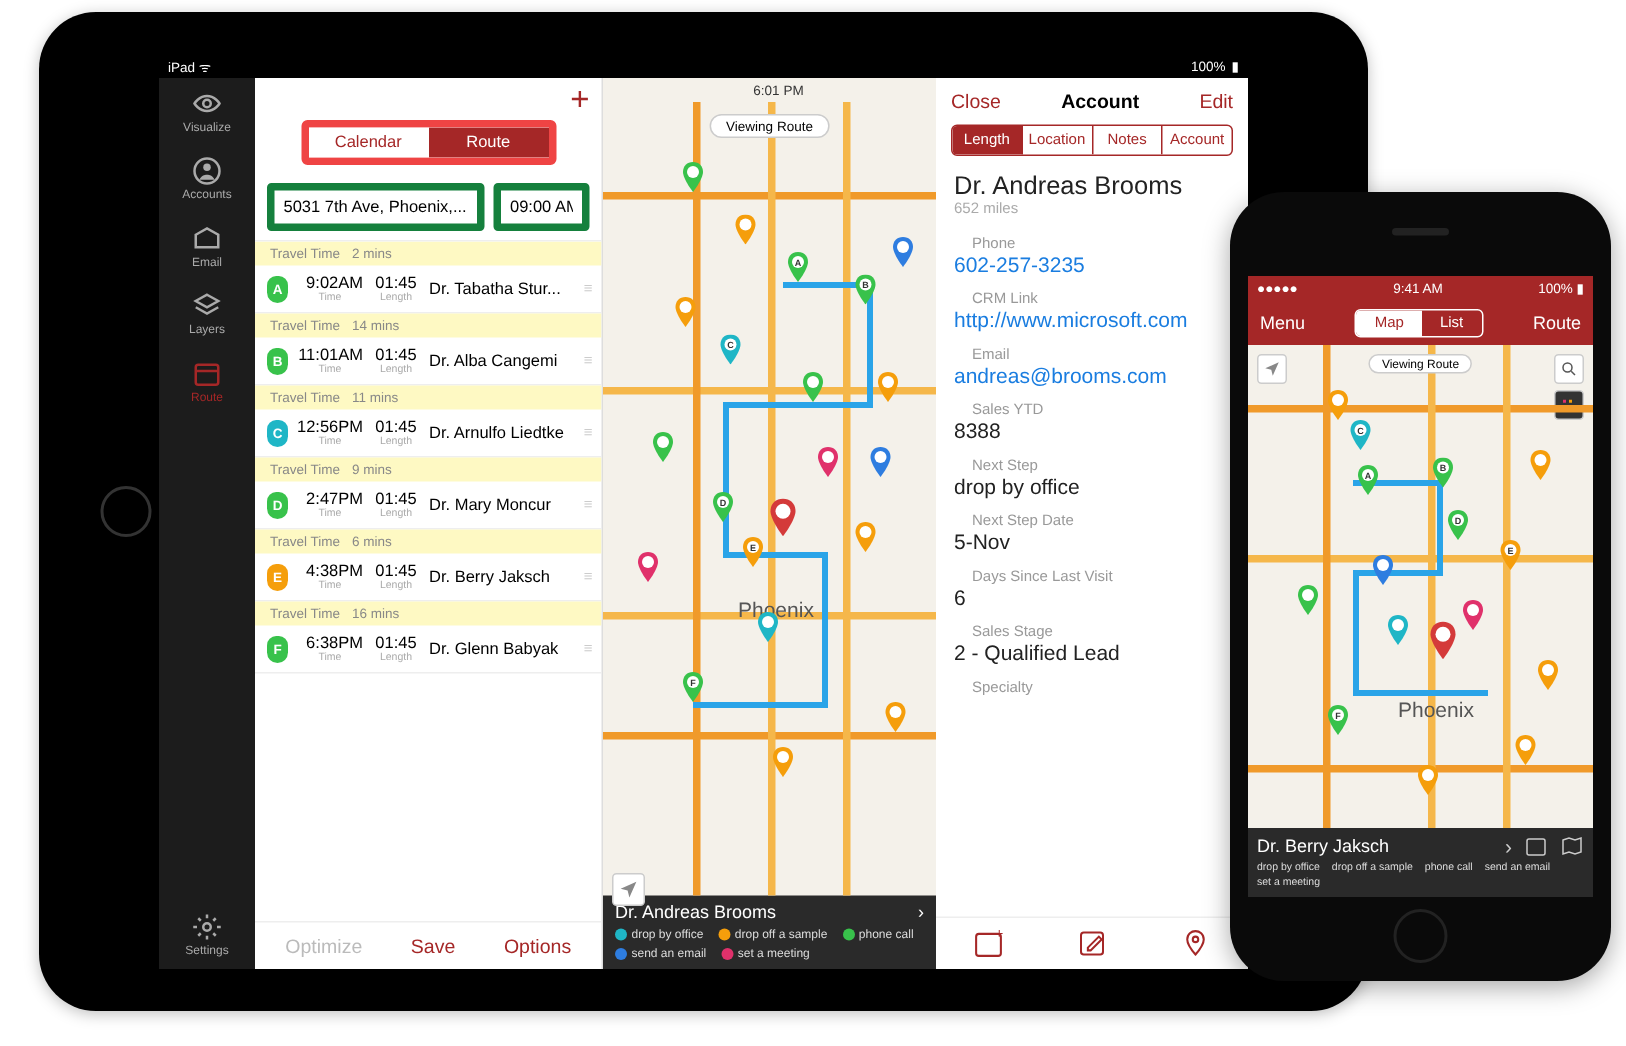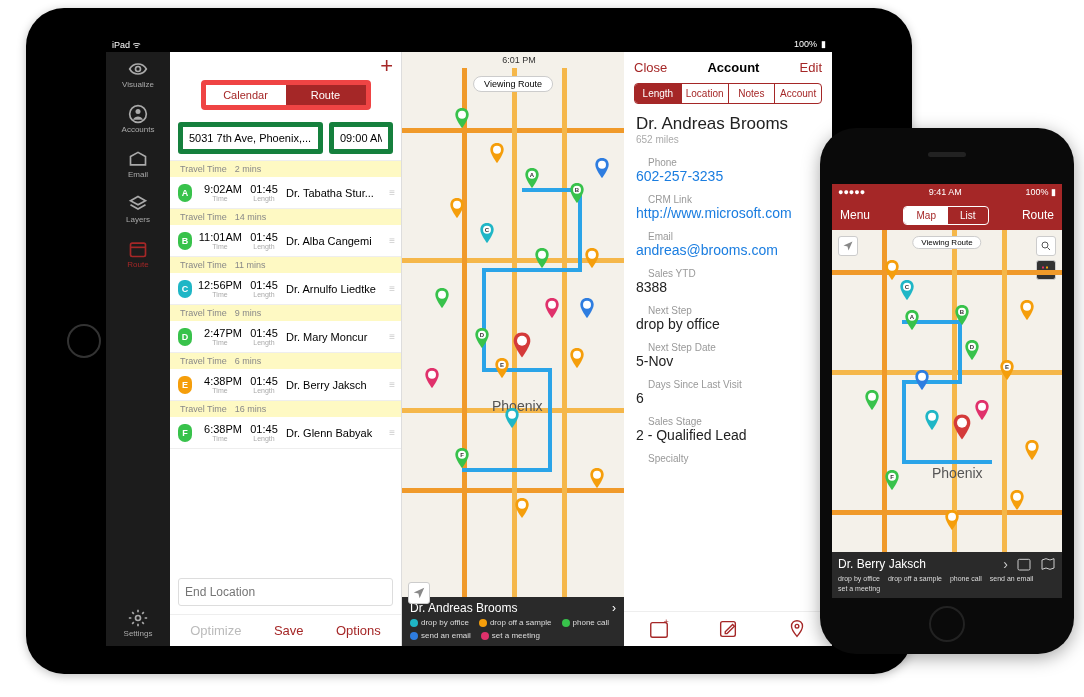--- a/index.html
+++ b/index.html
@@ -237,23 +237,20 @@
               <span>16 mins</span>
             </div>
             <div class="stop">
               <span class="letter" style="background:#38c24b">F</span>
               <span class="colT">6:38PM<span class="sub">Time</span></span>
               <span class="colL">01:45<span class="sub">Length</span></span>
               <span class="name">Dr. Glenn Babyak</span>
               <span class="grip">≡</span>
             </div>
           </div>
-        <div class="end-row">
-          <input placeholder="End Location" style="">
-        </div>
         <div class="rp-foot">
           <span class="muted">Optimize</span>
           <span class="accent">Save</span>
           <span class="accent">Options</span>
         </div>
       </div>
 
       <div class="map-panel">
         <div class="map-status">6:01 PM</div>
         <div class="viewing-chip">Viewing Route</div>

